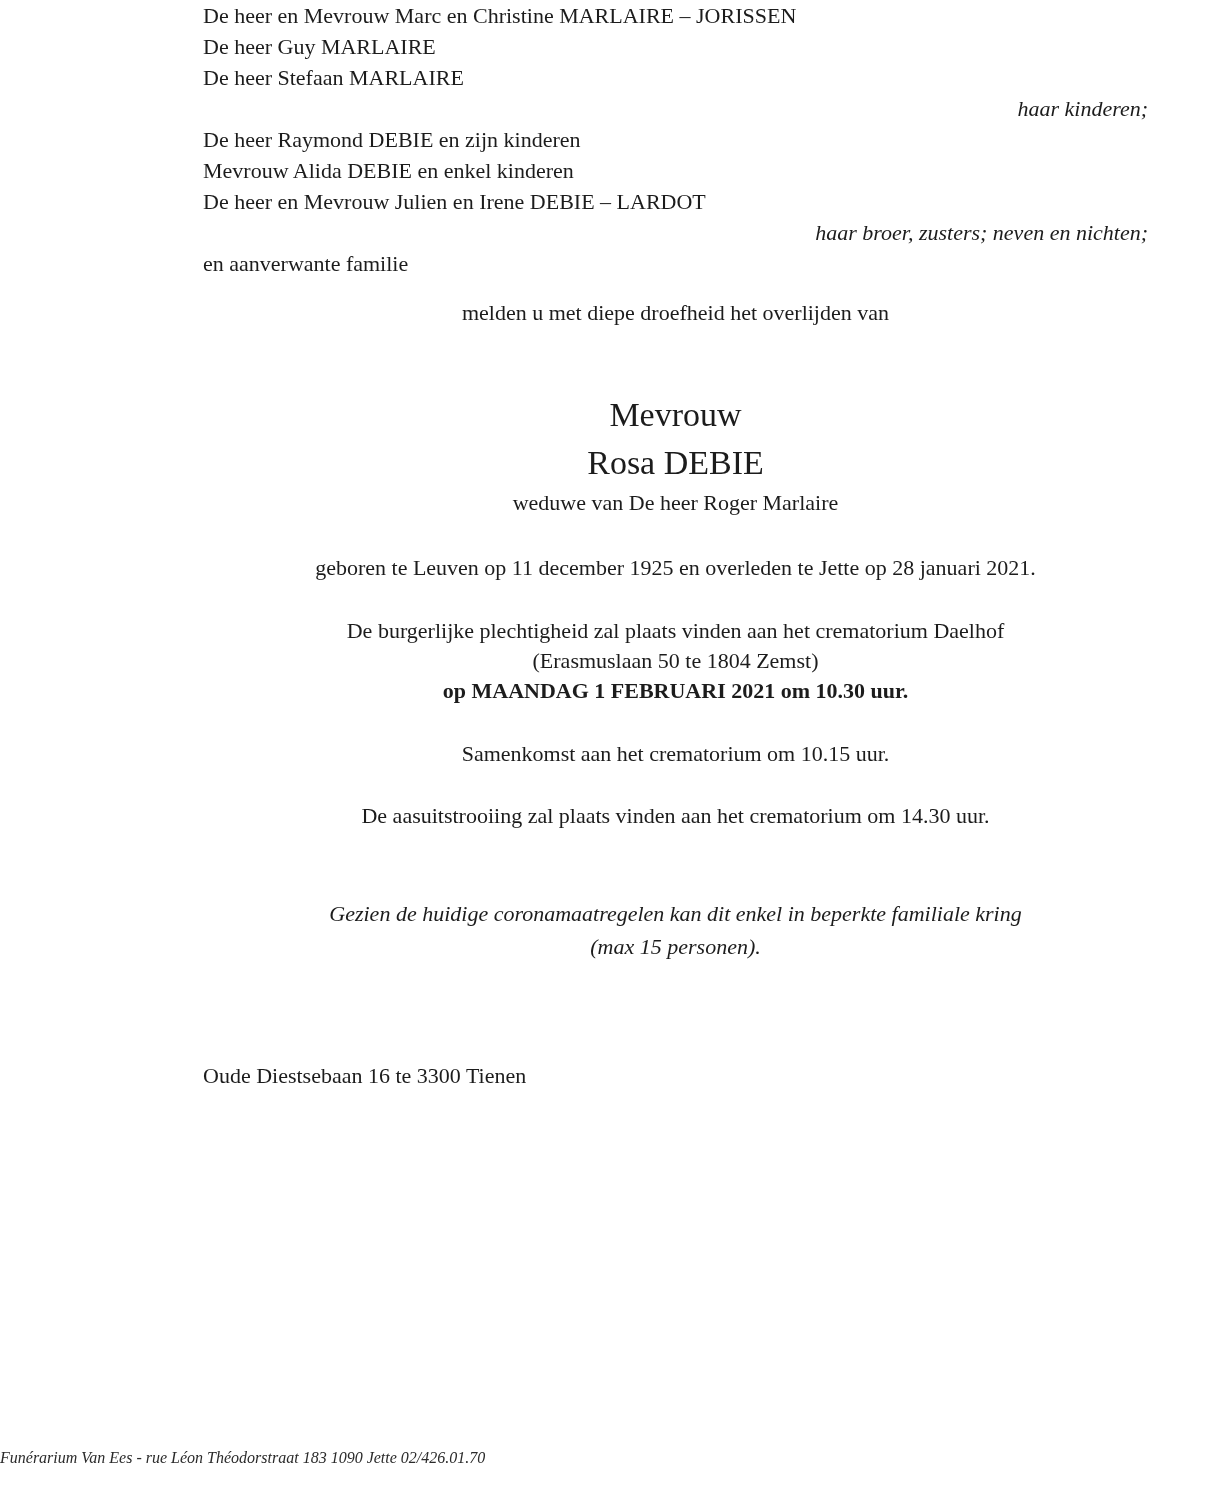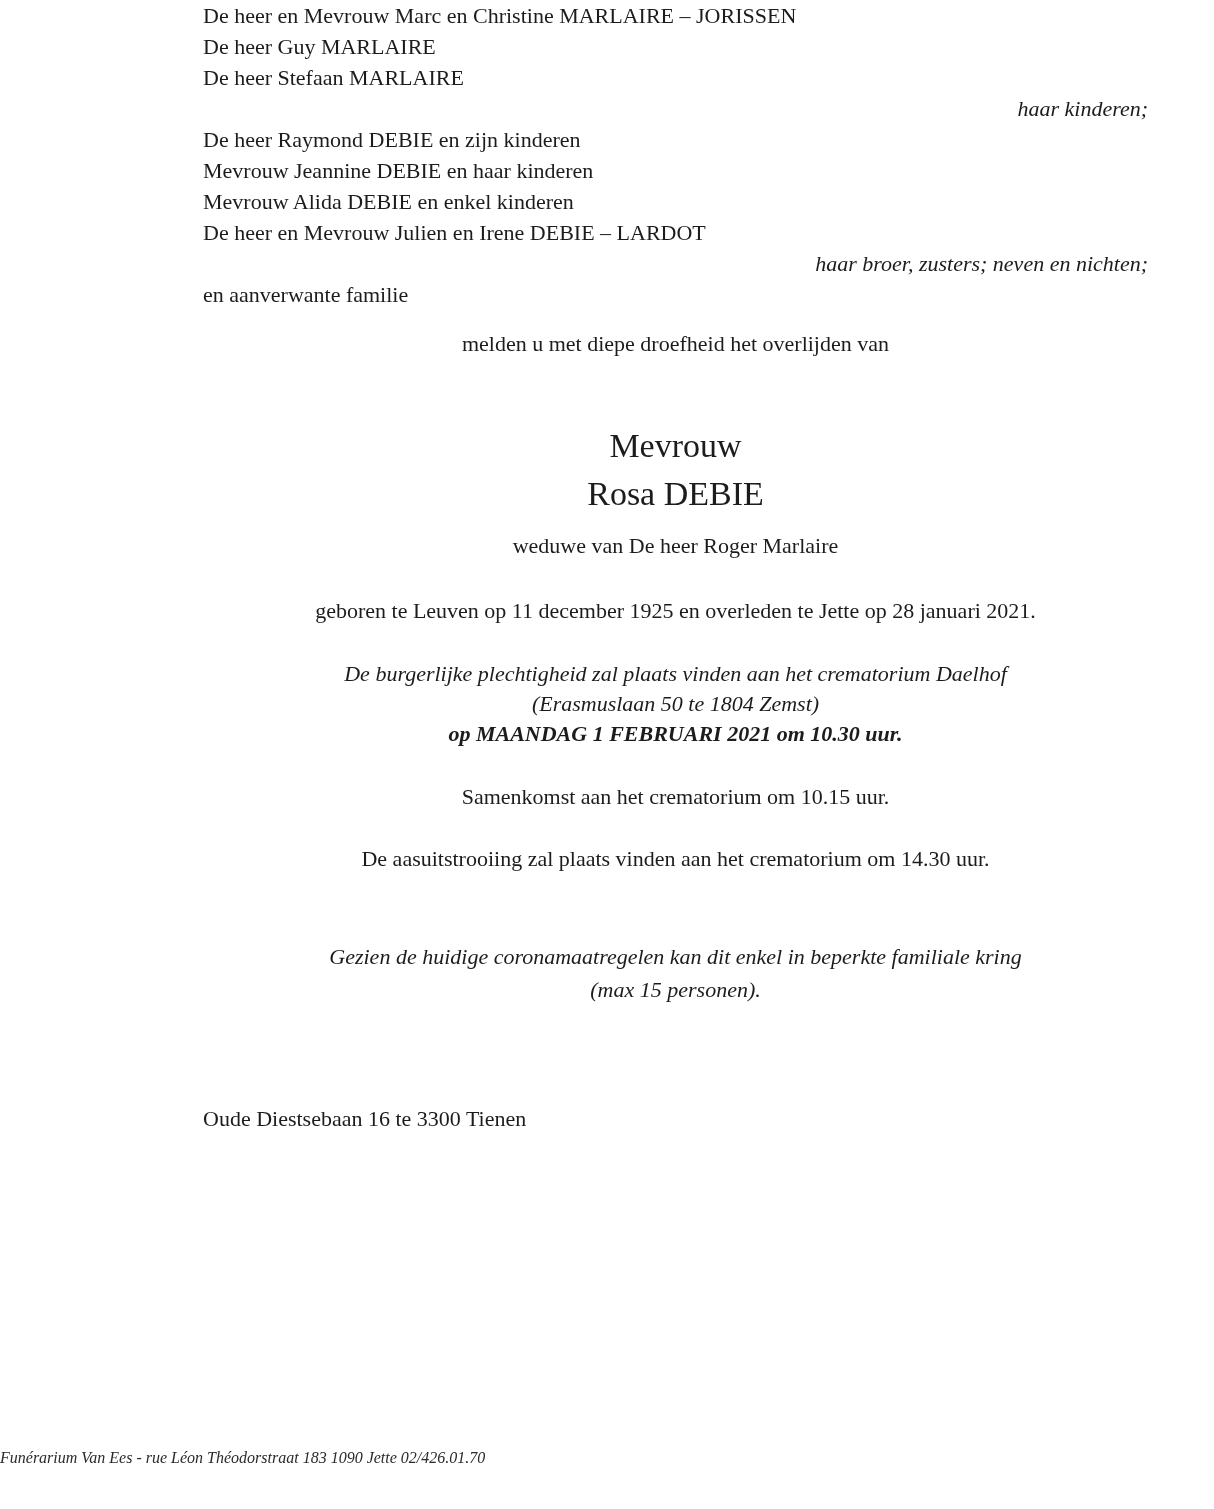--- a/index.html
+++ b/index.html
@@ -35,24 +35,24 @@
 
   .names-block    { }
   .announce-block { margin-top: 18px; }
 
   .title-block {
     margin-top: 63px;
     font-size: 34px;
     line-height: 48px;
     text-align: center;
   }
-  .widow-block  { margin-top: 12px; font-family: Liberation Serif, serif; }
+  .widow-block  { margin-top: 0; font-family: Liberation Serif, serif; }
   .life-block   { margin-top: 34px; }
 
-  .ceremony-block { margin-top: 33px; font-style: italic; }
+  .ceremony-block { margin-top: 33px; }
   .ceremony-block .line { line-height: 30px; }
 
   .gathering-block  { margin-top: 32px; }
   .scattering-block { margin-top: 31px; }
 
   .corona-block { margin-top: 66px; }
   .corona-block .line { line-height: 33px; }
 
   .address-block { margin-top: 97px; }
 
@@ -73,21 +73,20 @@
 
 <div class="page">
   <div class="content">
 
     <div class="names-block">
       <div class="line left">De heer en Mevrouw Marc en Christine MARLAIRE – JORISSEN</div>
       <div class="line left">De heer Guy MARLAIRE</div>
       <div class="line left">De heer Stefaan MARLAIRE</div>
       <div class="line right italic">haar kinderen;</div>
       <div class="line left">De heer Raymond DEBIE en zijn kinderen</div>
-      <div class="line left">Mevrouw Jeannine DEBIE en haar kinderen</div>
       <div class="line left">Mevrouw Alida DEBIE en enkel kinderen</div>
       <div class="line left">De heer en Mevrouw Julien en Irene DEBIE – LARDOT</div>
       <div class="line right italic">haar broer, zusters; neven en nichten;</div>
       <div class="line left">en aanverwante familie</div>
     </div>
 
     <div class="announce-block">
       <div class="line center">melden u met diepe droefheid het overlijden van</div>
     </div>
 

